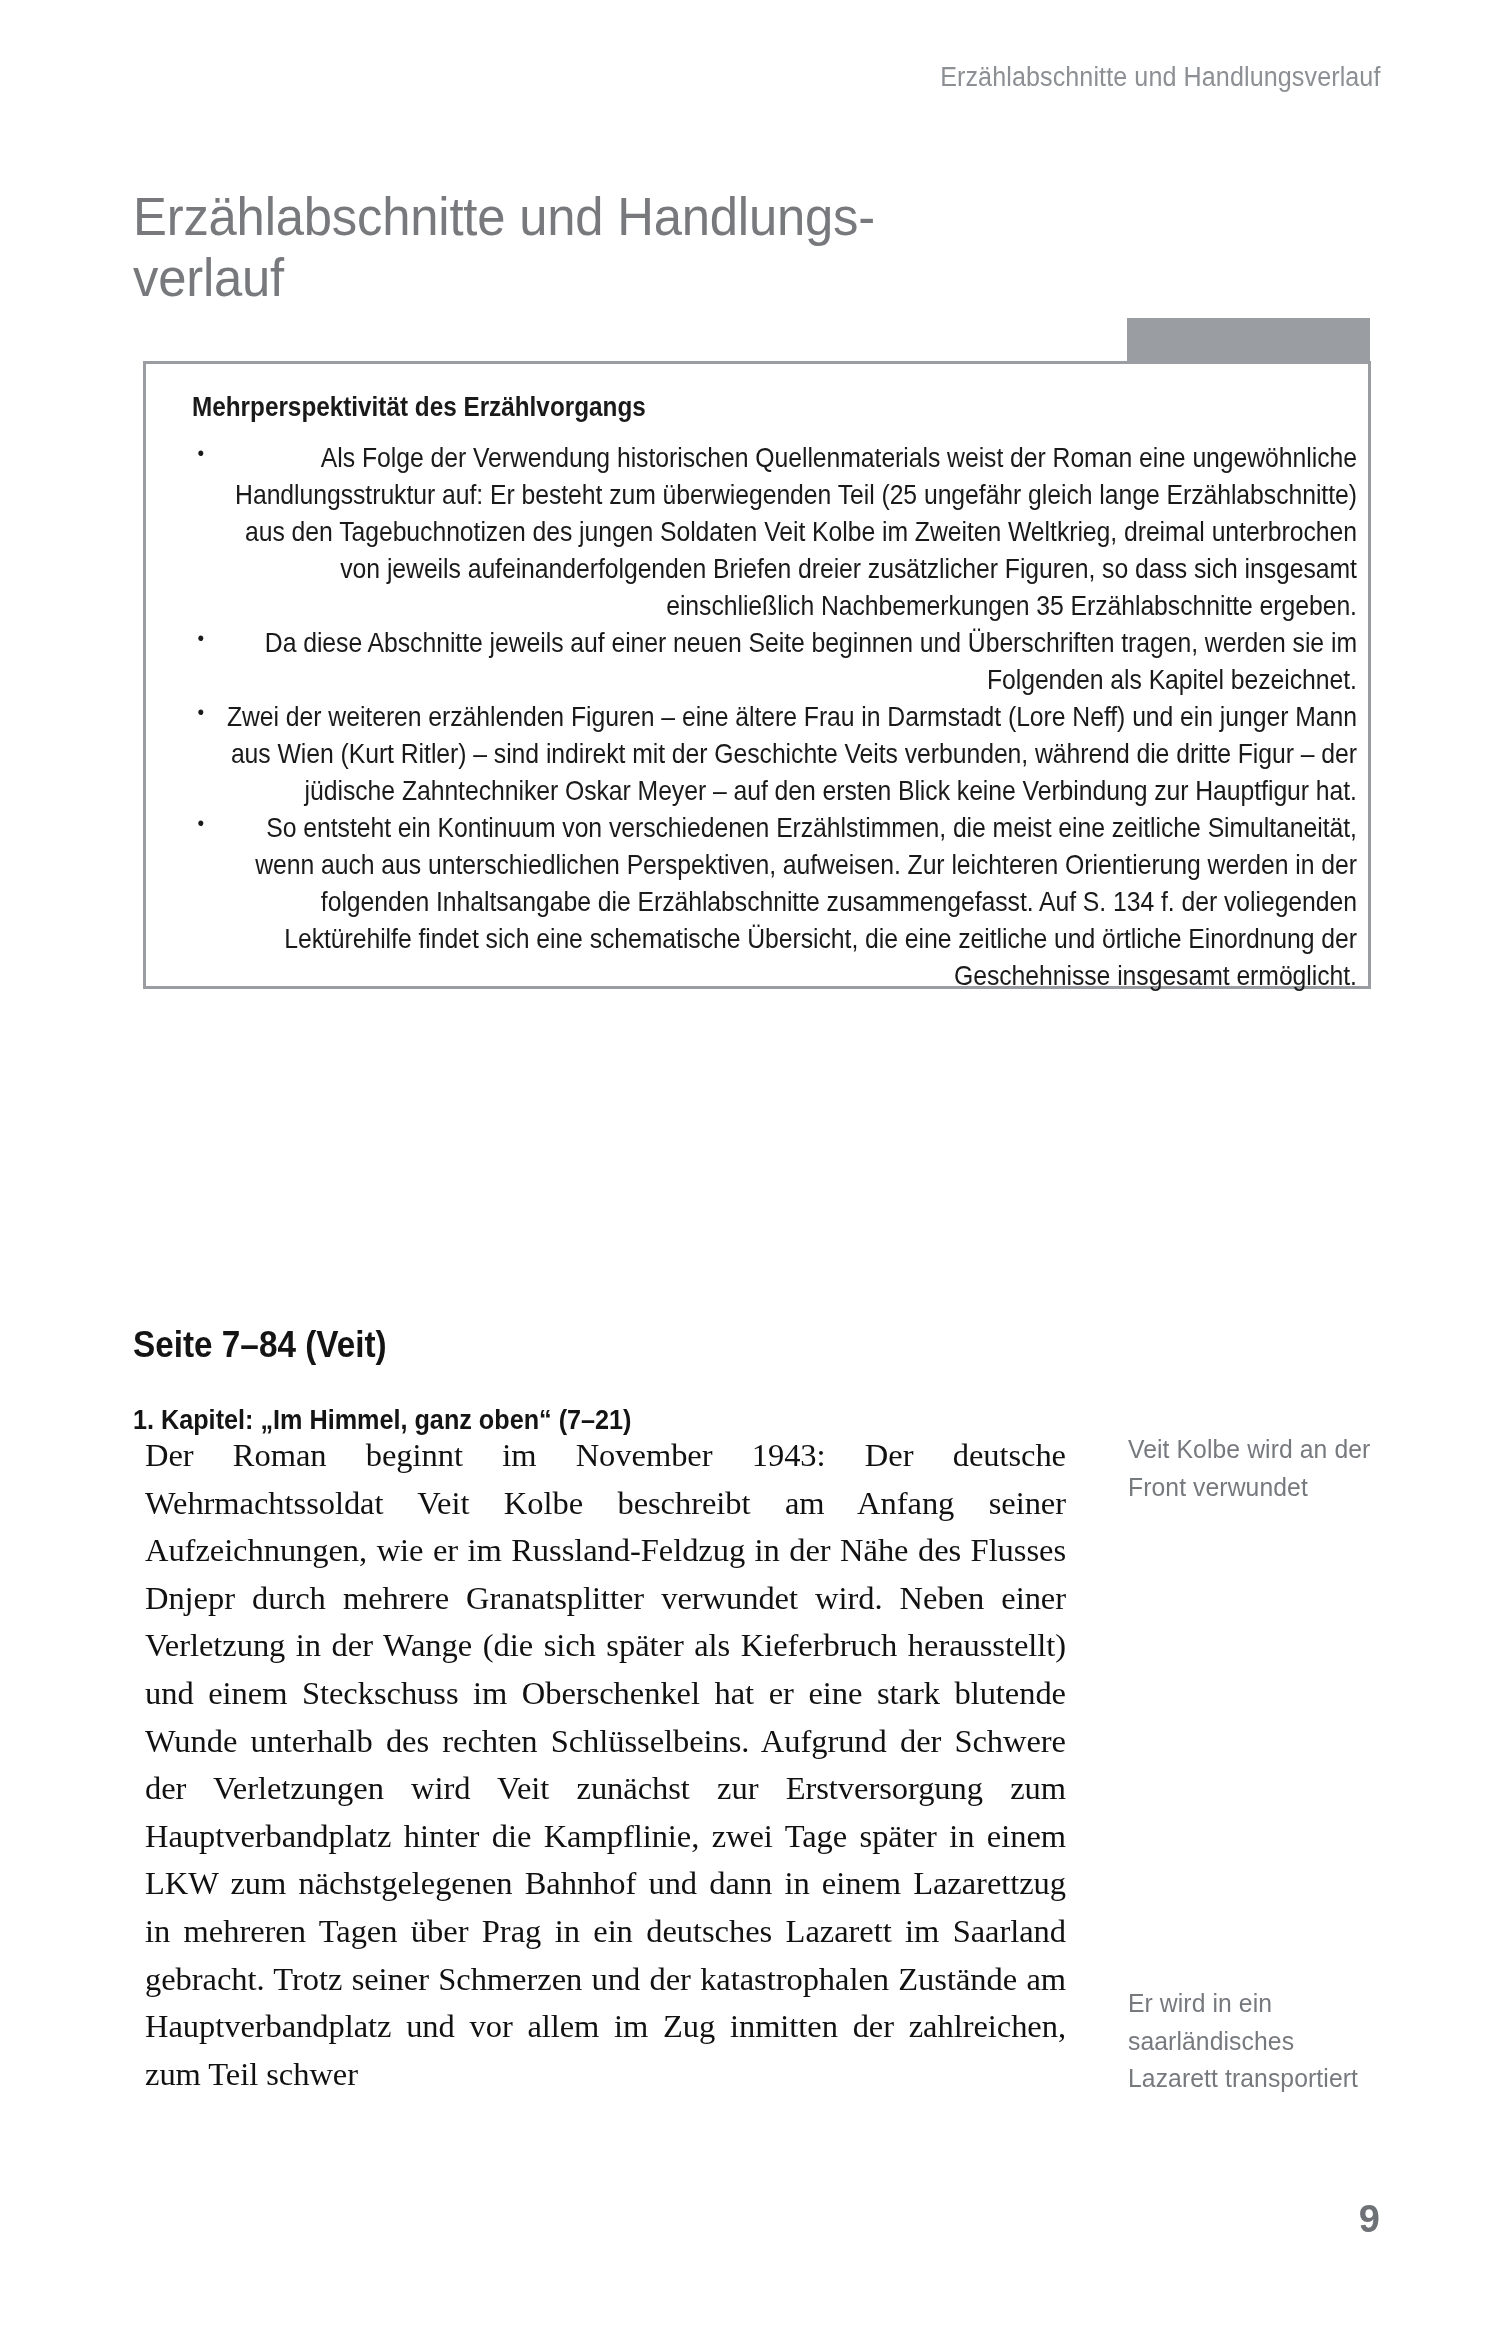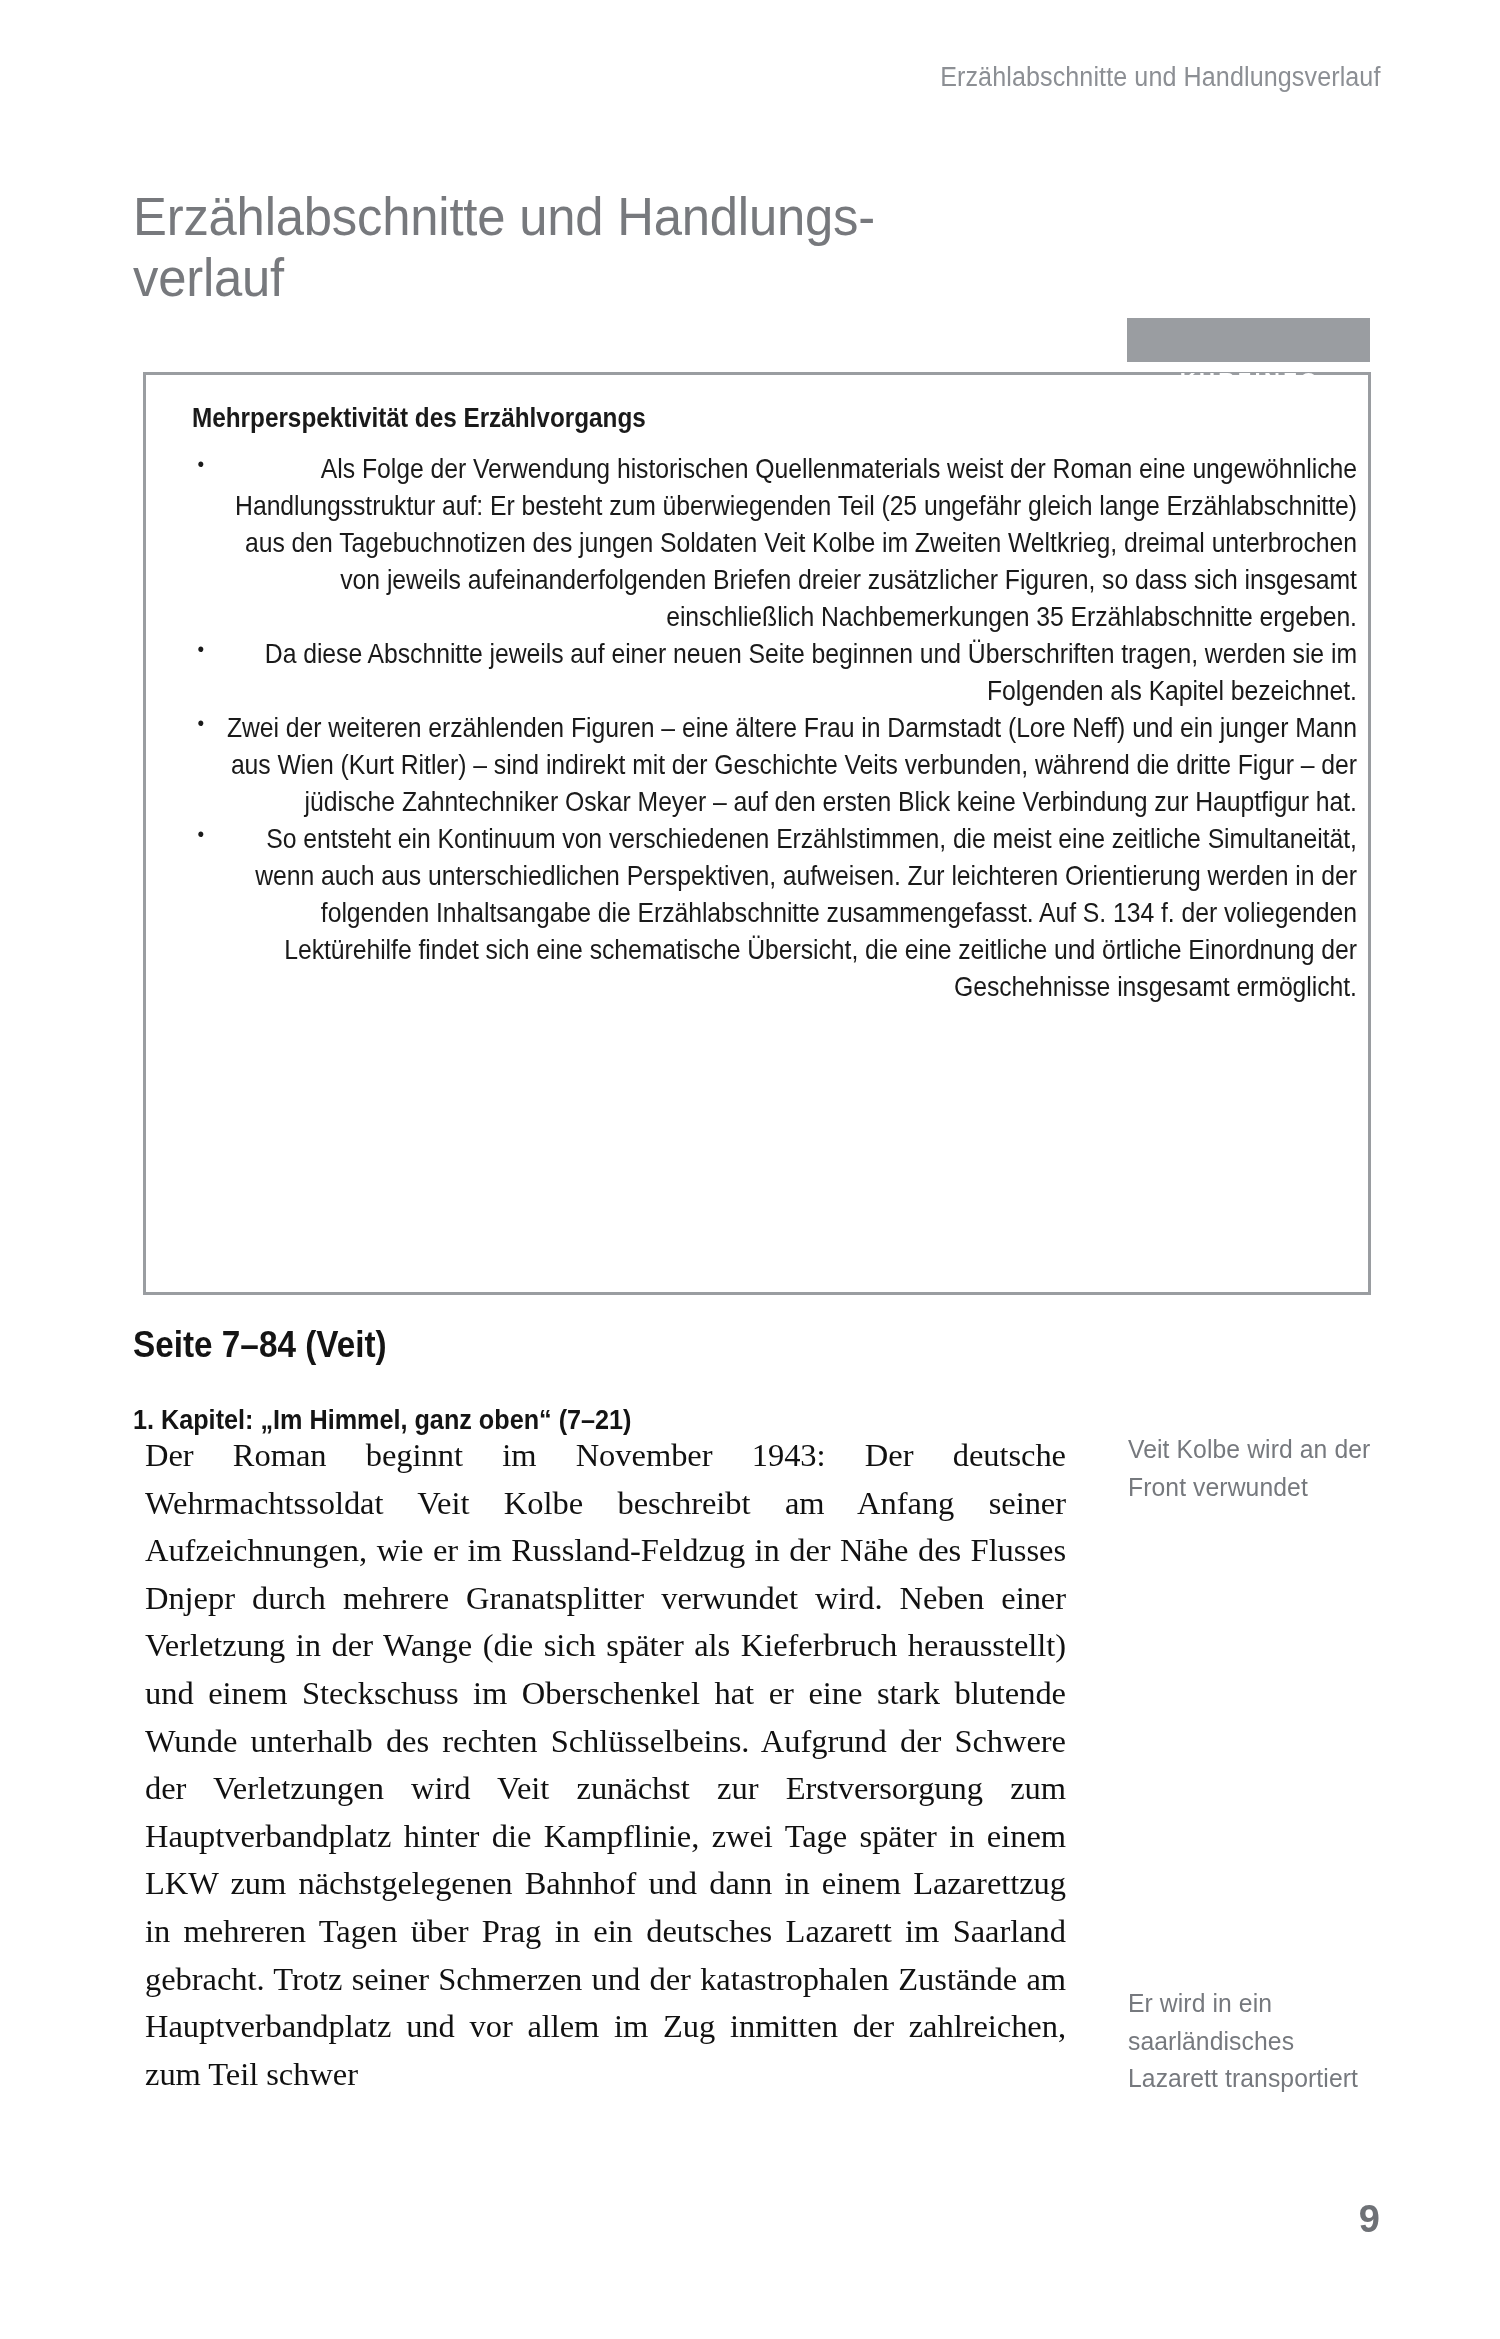--- a/index.html
+++ b/index.html
@@ -78,26 +78,25 @@
     text-indent: 3.4px;
     margin-top: 40px;
   }
 
   
   .info-box {
     position: absolute;
     top: 361px;
     left: 143px;
     width: 1228px;
-    height: 923px;
+    height: 628px;
     border: 3px solid #9a9da1;
     box-sizing: border-box;
     background: #ffffff;
     z-index: 1;
-    margin-top: 11px;
   }
   .info-box-inner {
     padding: 28px 36px 0 46px;
   }
   .box-heading {
     font-family: "Liberation Sans", sans-serif;
     font-size: 27px;
     font-weight: 700;
     color: #1a1a1a;
     margin: 0 0 17px 0;

